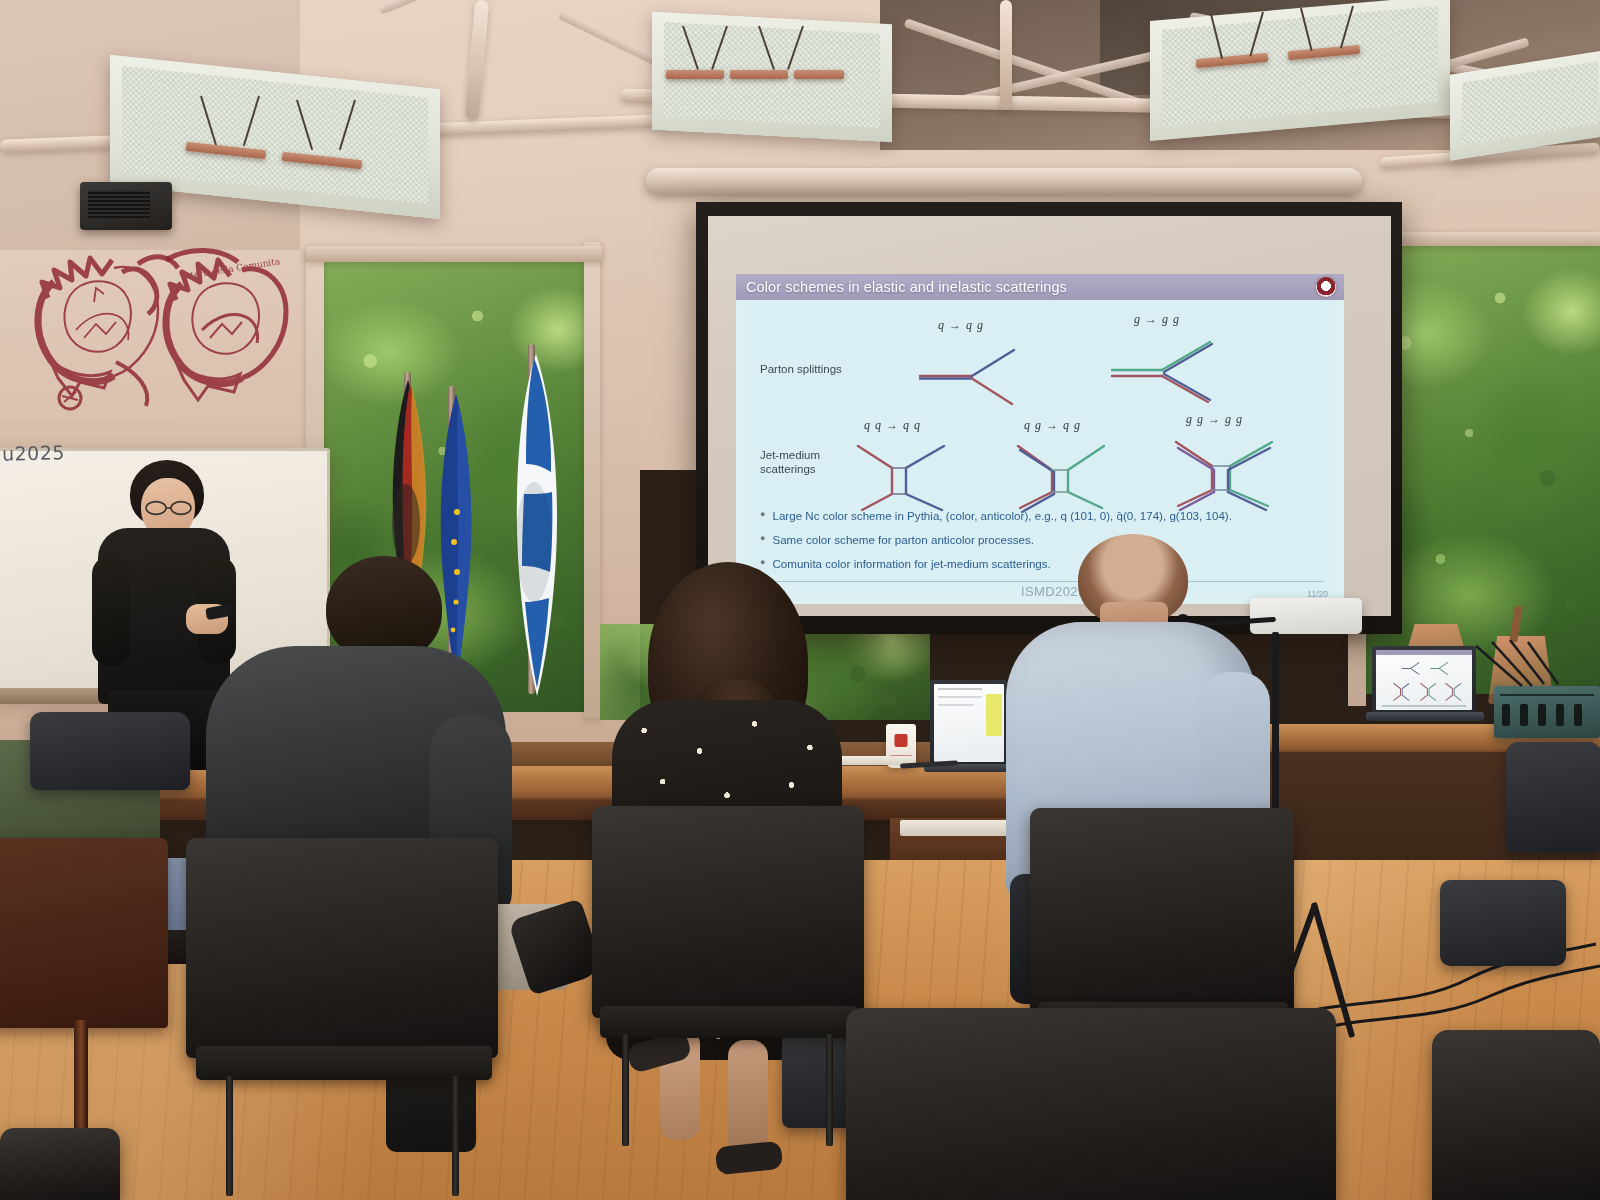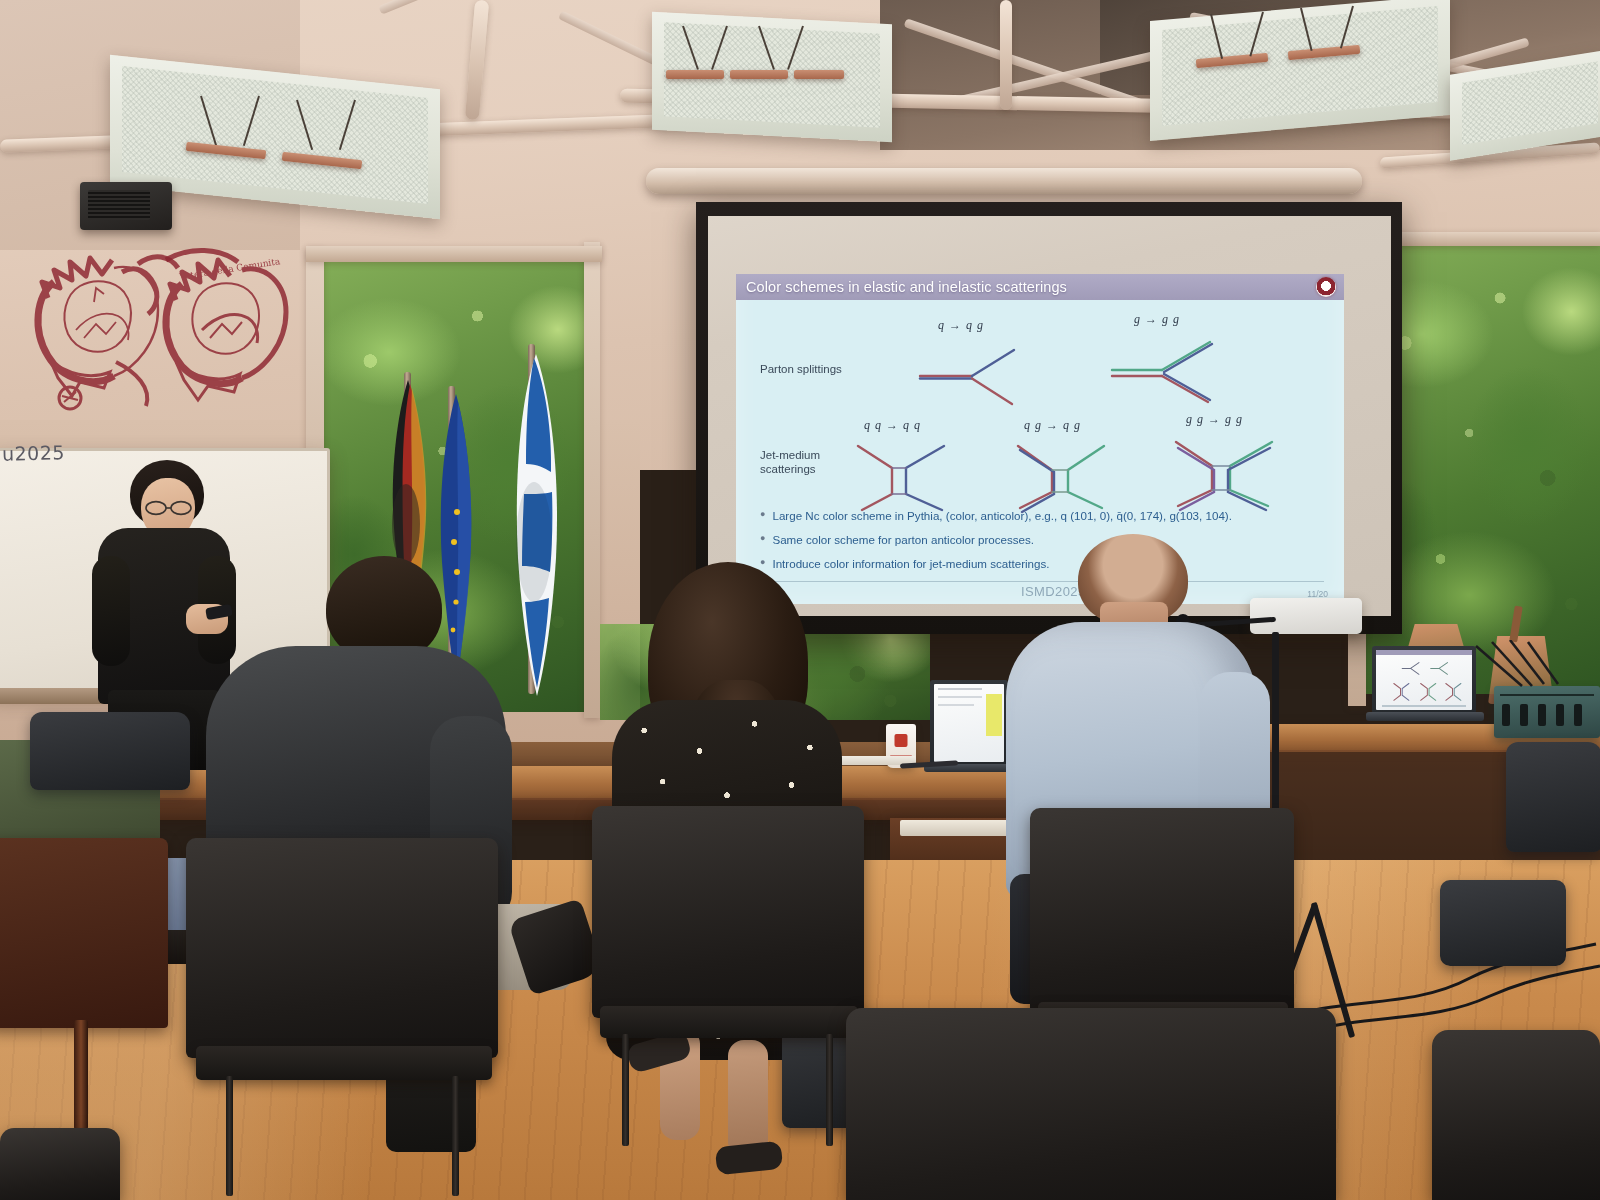--- a/index.html
+++ b/index.html
@@ -487,21 +487,21 @@
             <div class="bullet">
               <span class="dot">●</span>
               <span>Large Nᴄ color scheme in Pythia, (color, anticolor), e.g., q (101, 0), q̄(0, 174), g(103, 104).</span>
             </div>
             <div class="bullet">
               <span class="dot">●</span>
               <span>Same color scheme for parton anticolor processes.</span>
             </div>
             <div class="bullet">
               <span class="dot">●</span>
-              <span>Introduce color information for jet-medium scatterings.</span>
+              <span>Comunita color information for jet-medium scatterings.</span>
             </div>
           </div>
 
           <div class="slide-foot-line"></div>
           <div class="slide-foot-left">ISMD2025</div>
           <div class="slide-foot-right">11/20</div>
         </div>
       </div>
     </div>
   </div>

